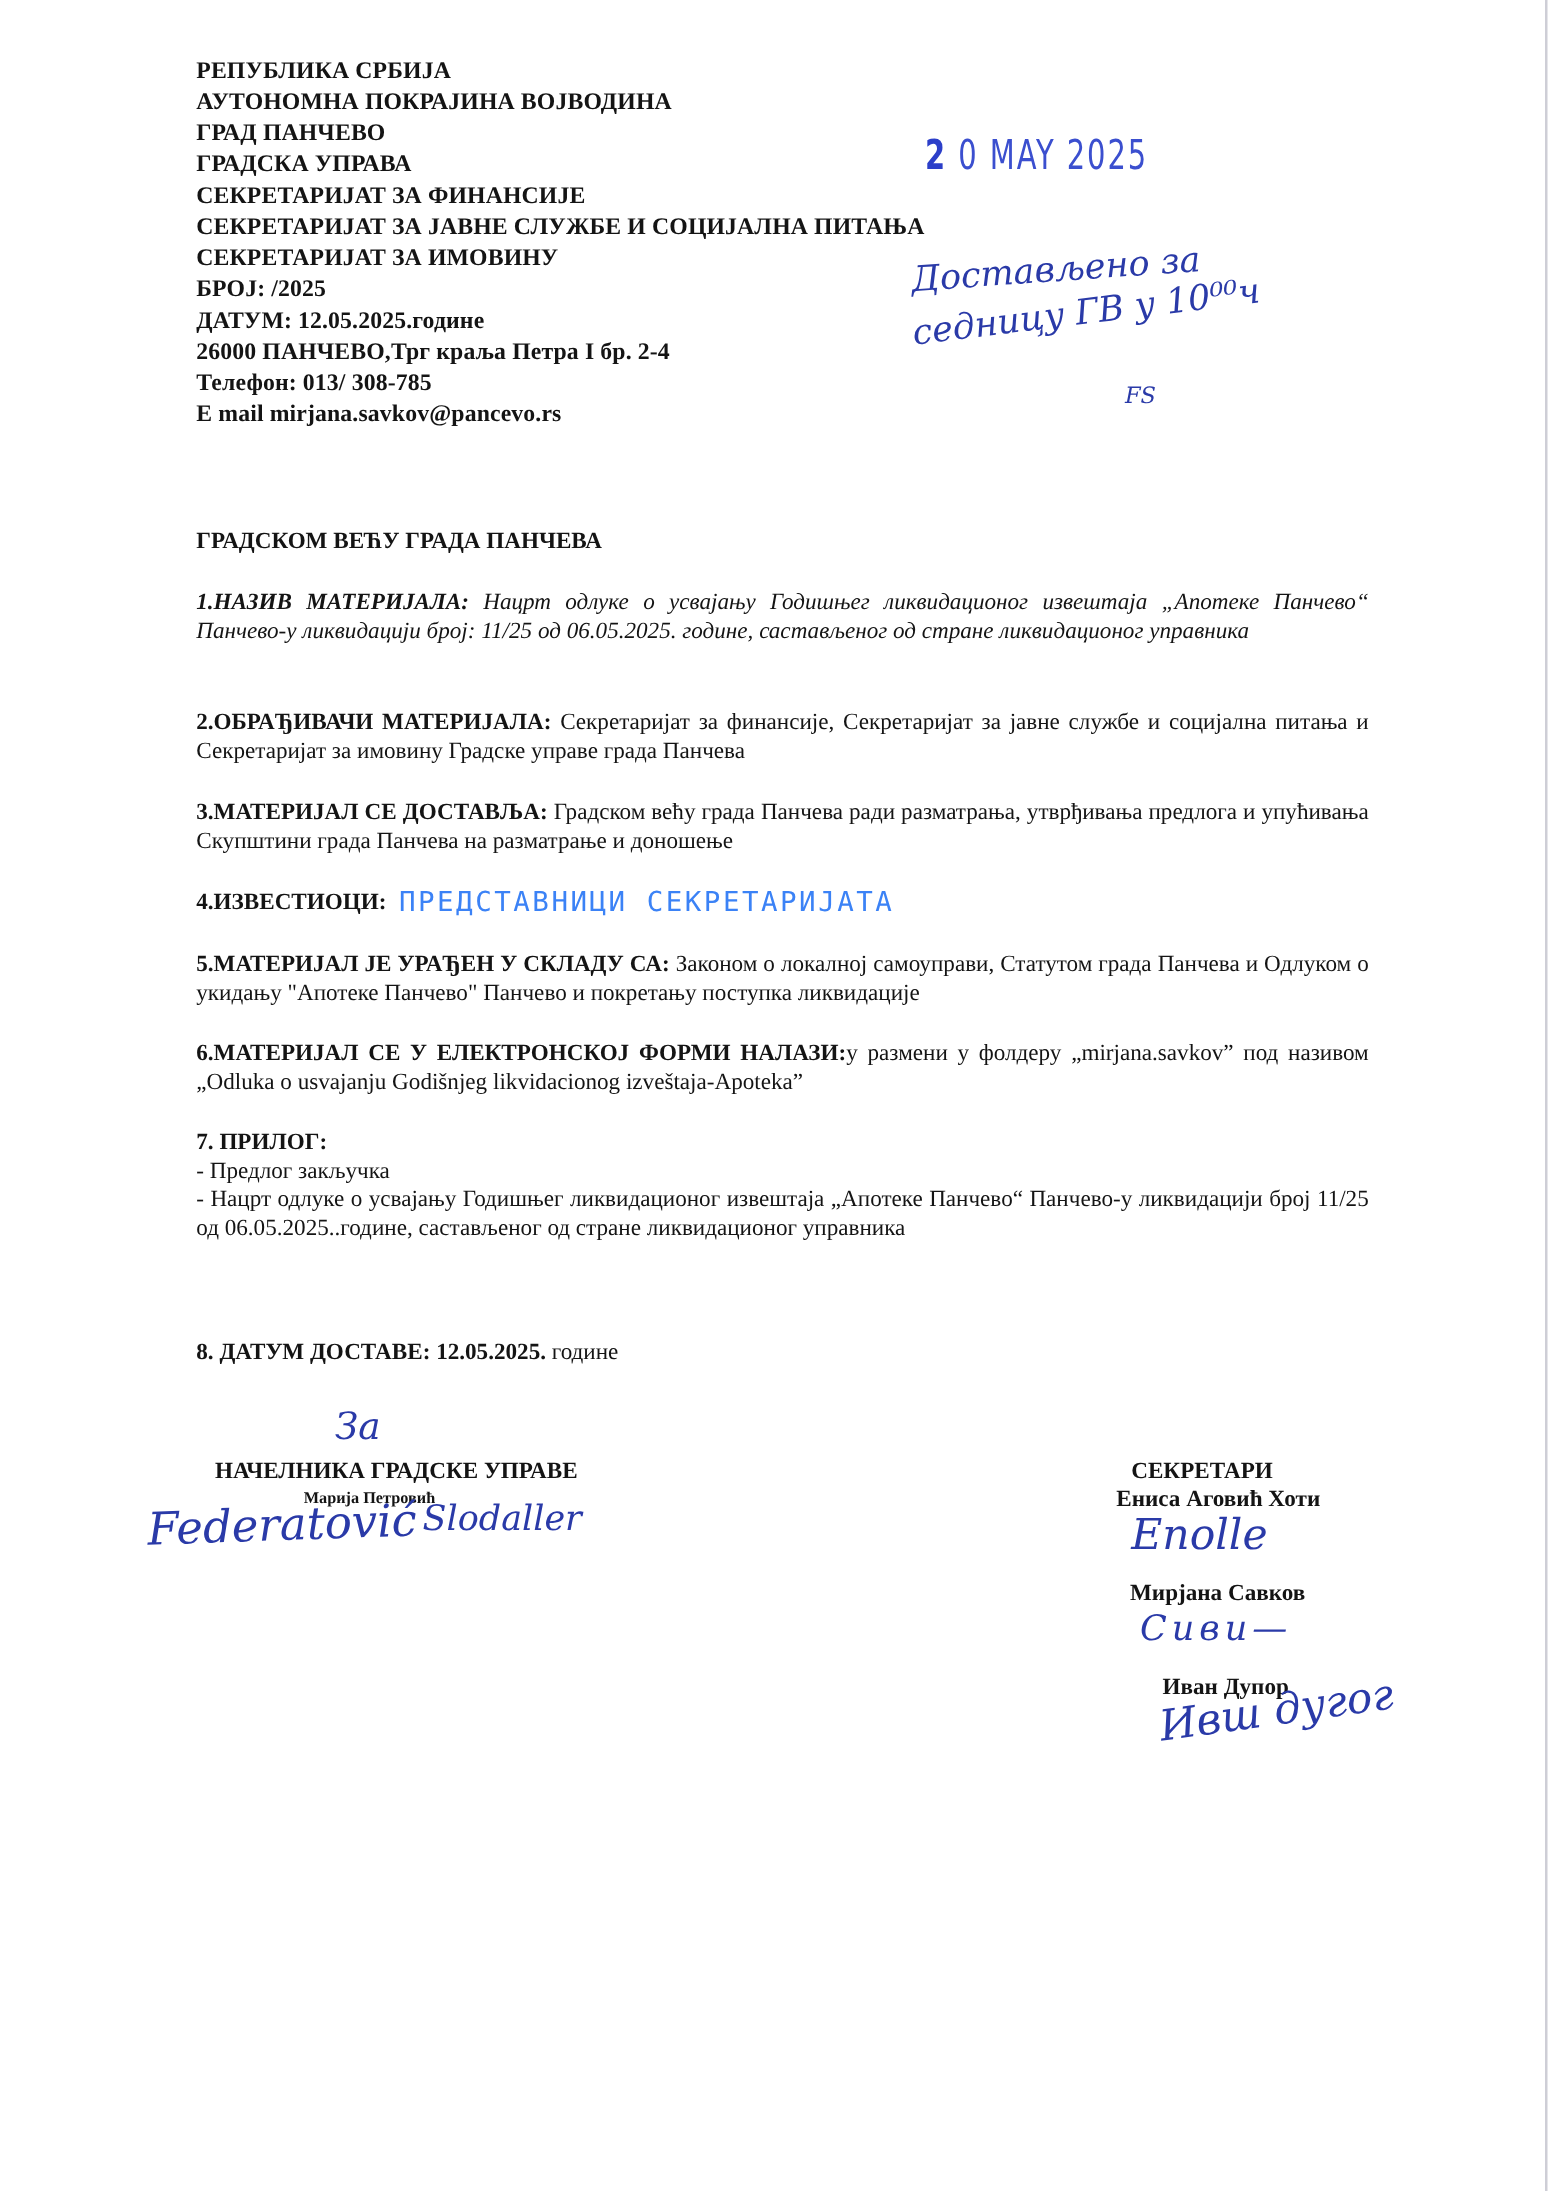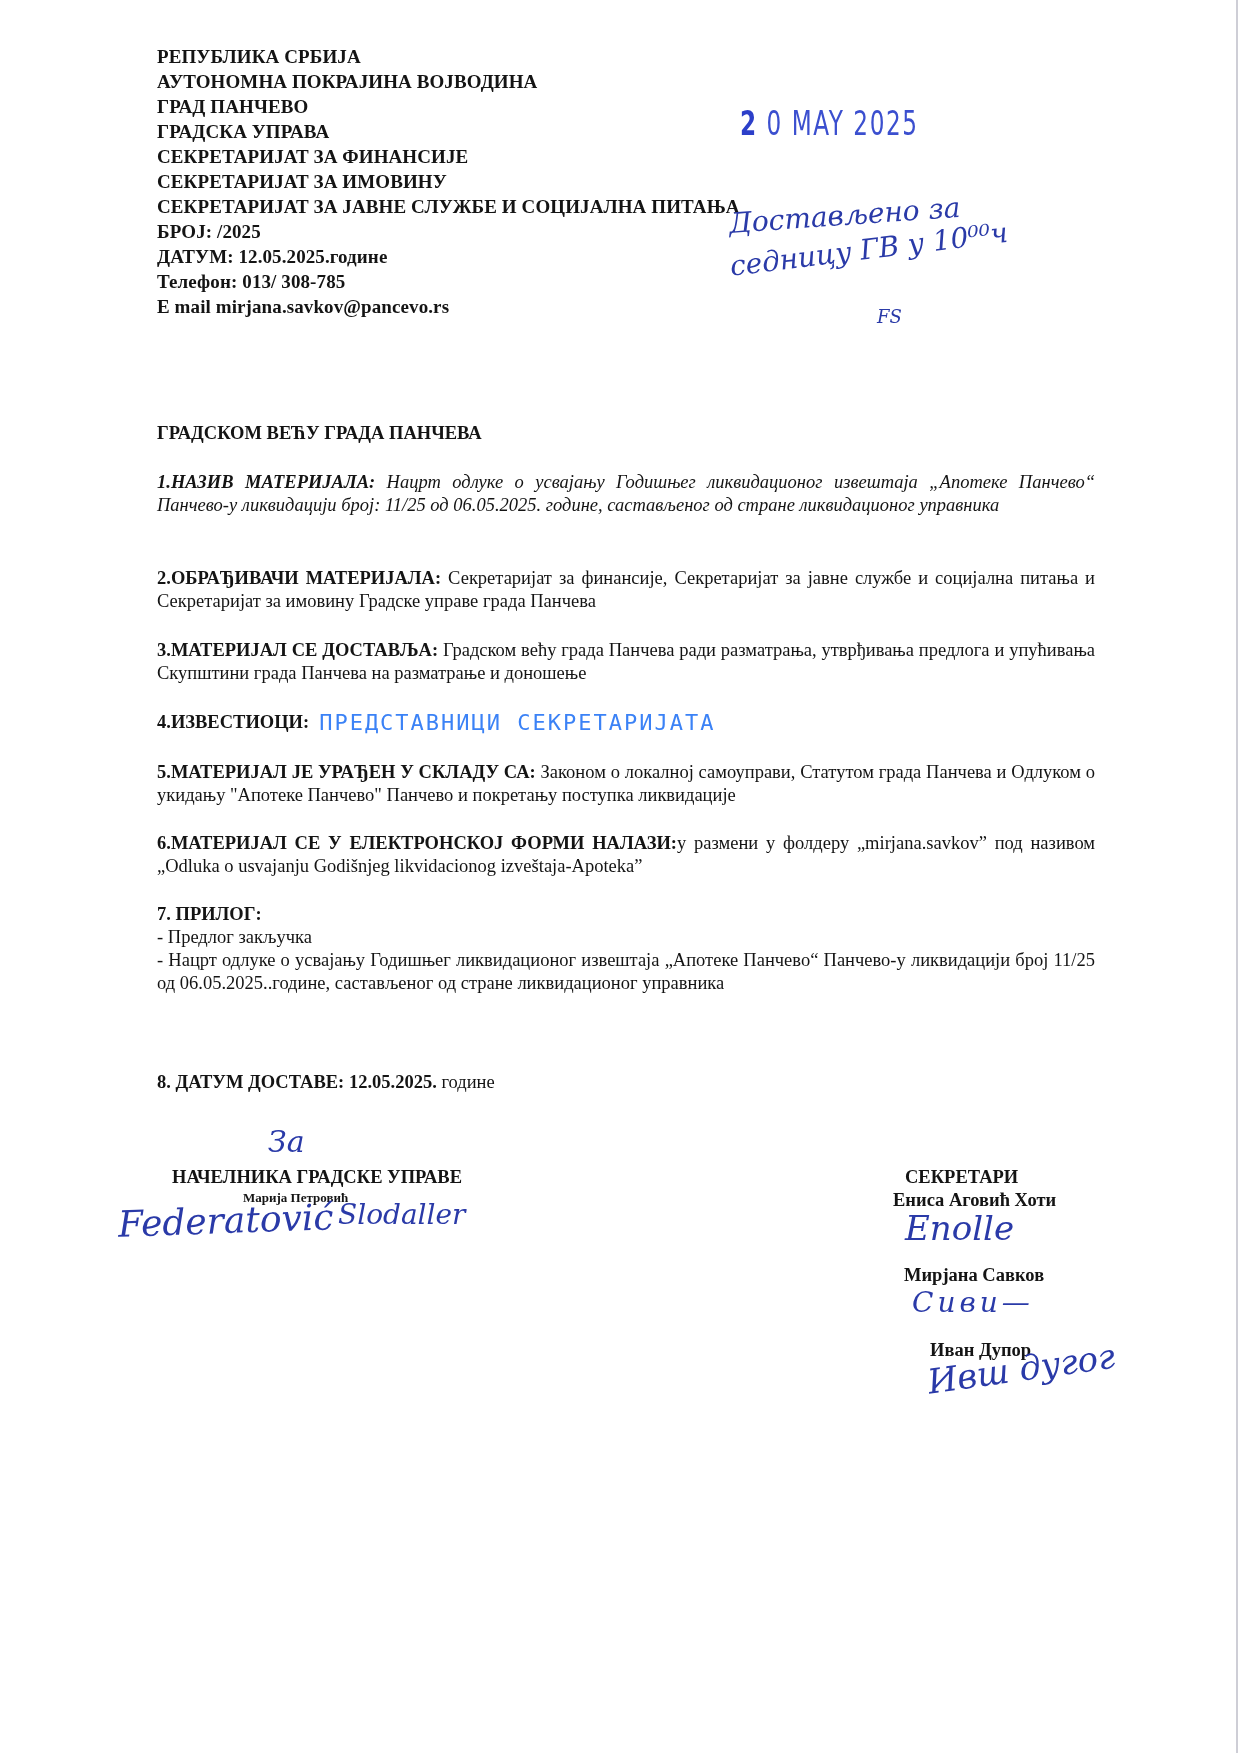--- a/index.html
+++ b/index.html
@@ -66,21 +66,21 @@
       transform-origin: left top;
     }
     .note-line2 {
       left: 728px;
       top: 250px;
       font-size: 28px;
       transform: rotate(-7deg);
       transform-origin: left top;
     }
     .note-initials {
-      left: 877px;
+      left: 900px;
       top: 306px;
       font-size: 18px;
     }
 
     
     .body {
       left: 157px;
       width: 938px;
       font-size: 18.5px;
       line-height: 23px;
@@ -173,24 +173,25 @@
 <body>
 
 <div class="scan-edge"></div>
 
 <div class="abs header">
   <div>РЕПУБЛИКА СРБИЈА</div>
   <div>АУТОНОМНА ПОКРАЈИНА ВОЈВОДИНА</div>
   <div>ГРАД ПАНЧЕВО</div>
   <div>ГРАДСКА УПРАВА</div>
   <div>СЕКРЕТАРИЈАТ ЗА ФИНАНСИЈЕ</div>
+  <div>СЕКРЕТАРИЈАТ ЗА ЈАВНЕ СЛУЖБЕ  И СОЦИЈАЛНА ПИТАЊА</div>
   <div>СЕКРЕТАРИЈАТ ЗА ИМОВИНУ</div>
-  <div>СЕКРЕТАРИЈАТ ЗА ЈАВНЕ СЛУЖБЕ  И СОЦИЈАЛНА ПИТАЊА</div>
   <div>БРОЈ:   /2025</div>
   <div>ДАТУМ: 12.05.2025.године</div>
+  <div>26000 ПАНЧЕВО,Трг краља Петра I  бр. 2-4</div>
   <div>Телефон: 013/ 308-785</div>
   <div>E mail mirjana.savkov@pancevo.rs</div>
 </div>
 
 <div class="abs stamp">
   <span class="day-first">2</span><span> 0 MAY 2025</span>
 </div>
 
 <div class="abs hand note-line1">Достављено за</div>
 <div class="abs hand note-line2">седницу ГВ у 10⁰⁰ч</div>

